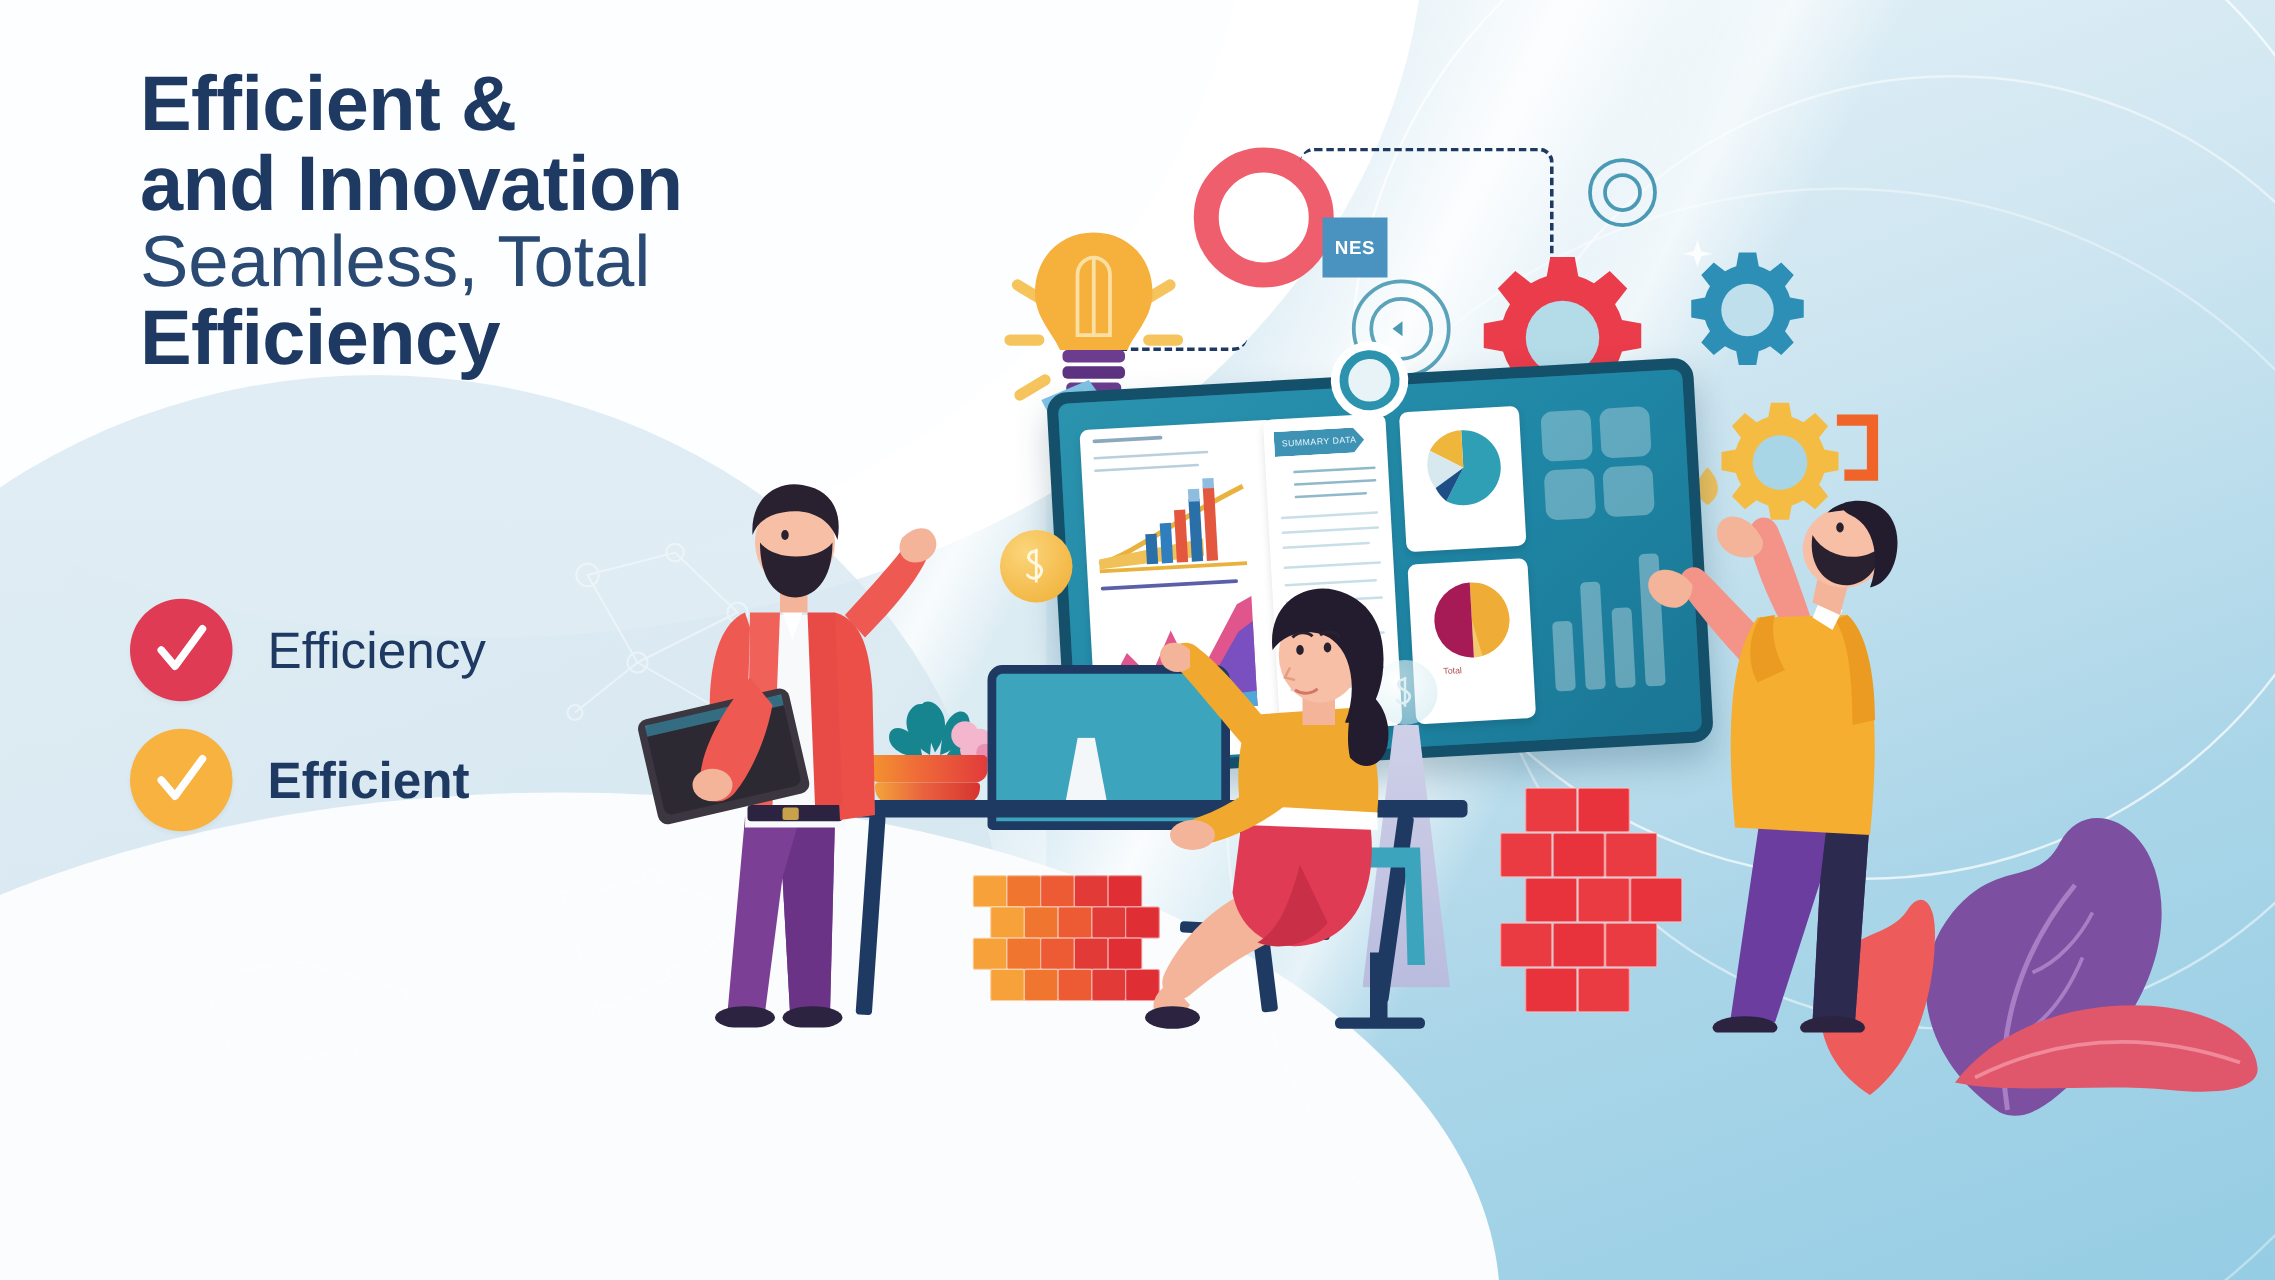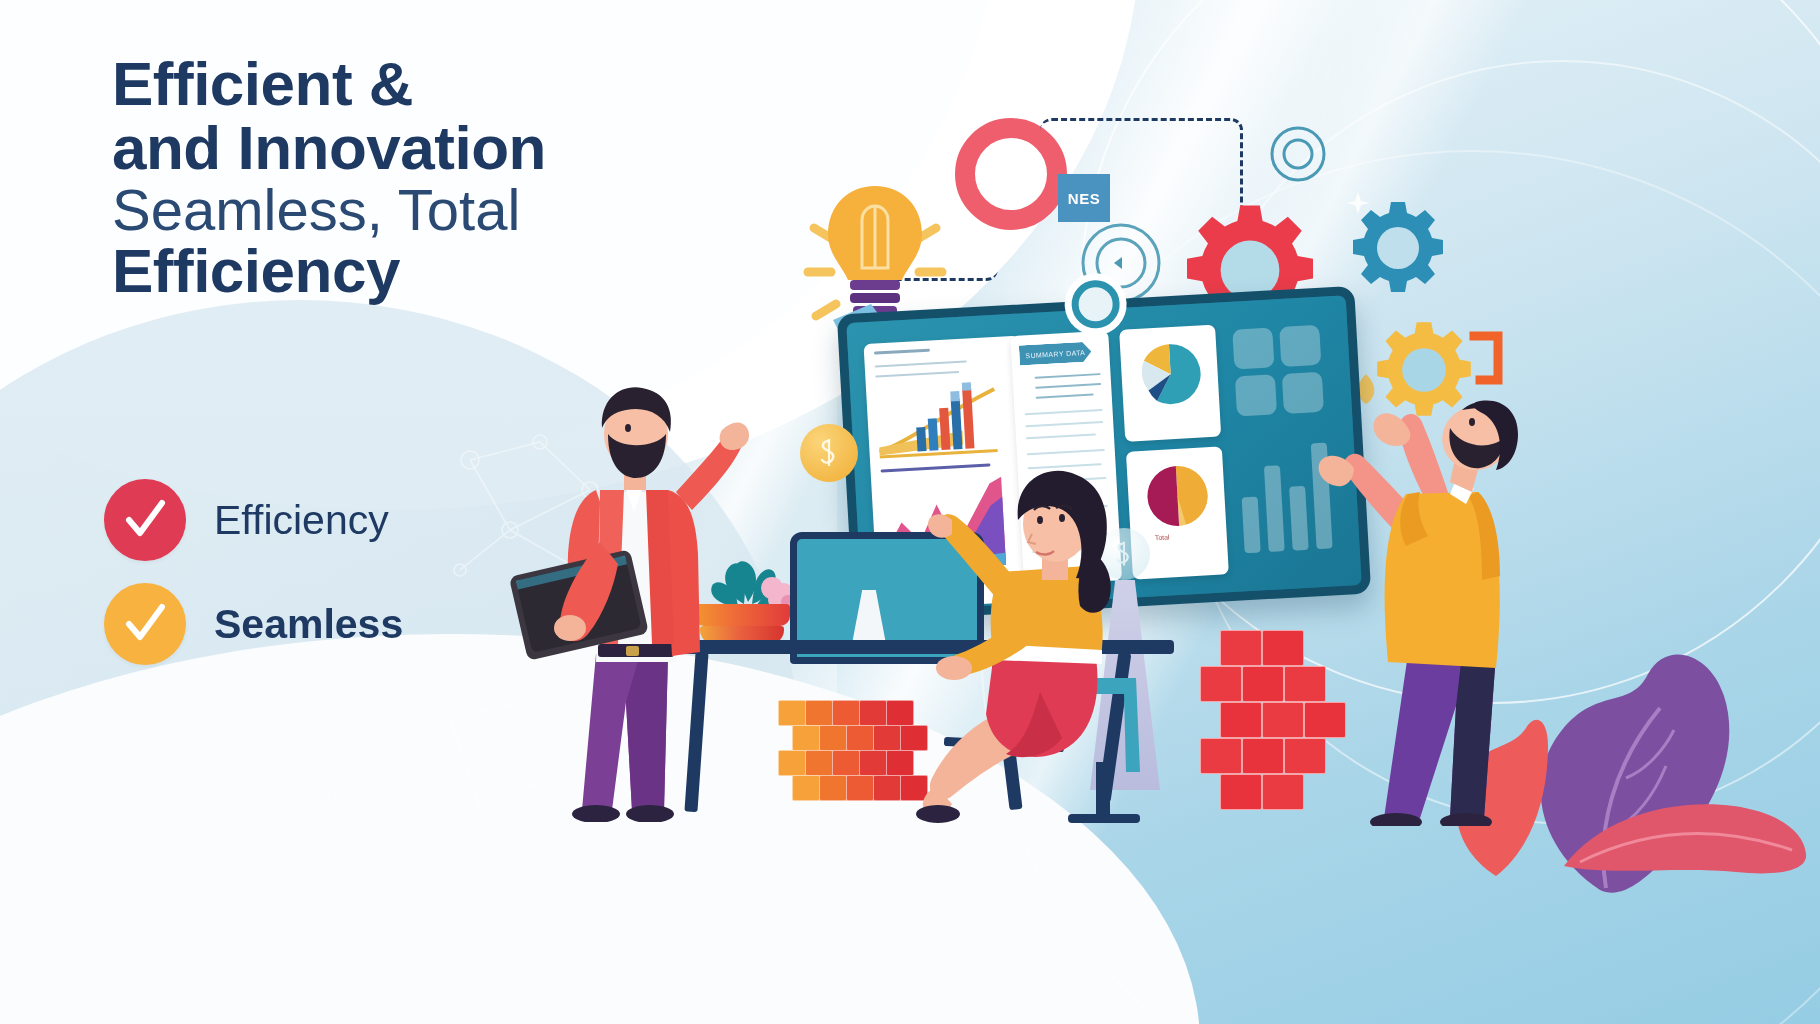--- a/index.html
+++ b/index.html
@@ -152,21 +152,21 @@
       </div>
       <div class="chk-label light">Efficiency</div>
     </div>
 
     <div class="chk-row">
       <div class="chk-circle" style="background:#f7b23f;">
         <svg width="52" height="52" viewBox="0 0 52 52">
           <path d="M10 26 L21 39 L43 9" stroke="#ffffff" stroke-width="6" stroke-linecap="round" stroke-linejoin="round" fill="none"></path>
         </svg>
       </div>
-      <div class="chk-label bold">Seamless</div>
+      <div class="chk-label bold">Efficient</div>
     </div>
 
   </div>
 
   <div class="ring" style="left:955px;top:118px;width:72px;height:72px;border:20px solid #ef5e6c;"></div>
 
   <div class="dashbox" style="left:1040px;top:118px;width:200px;height:110px;border-left:none;border-bottom:none;"></div>
   <div class="dashbox" style="left:1055px;top:208px;width:130px;height:70px;border-right:none;border-top:none;
               transform:translate(-190px,0);"></div>
 

